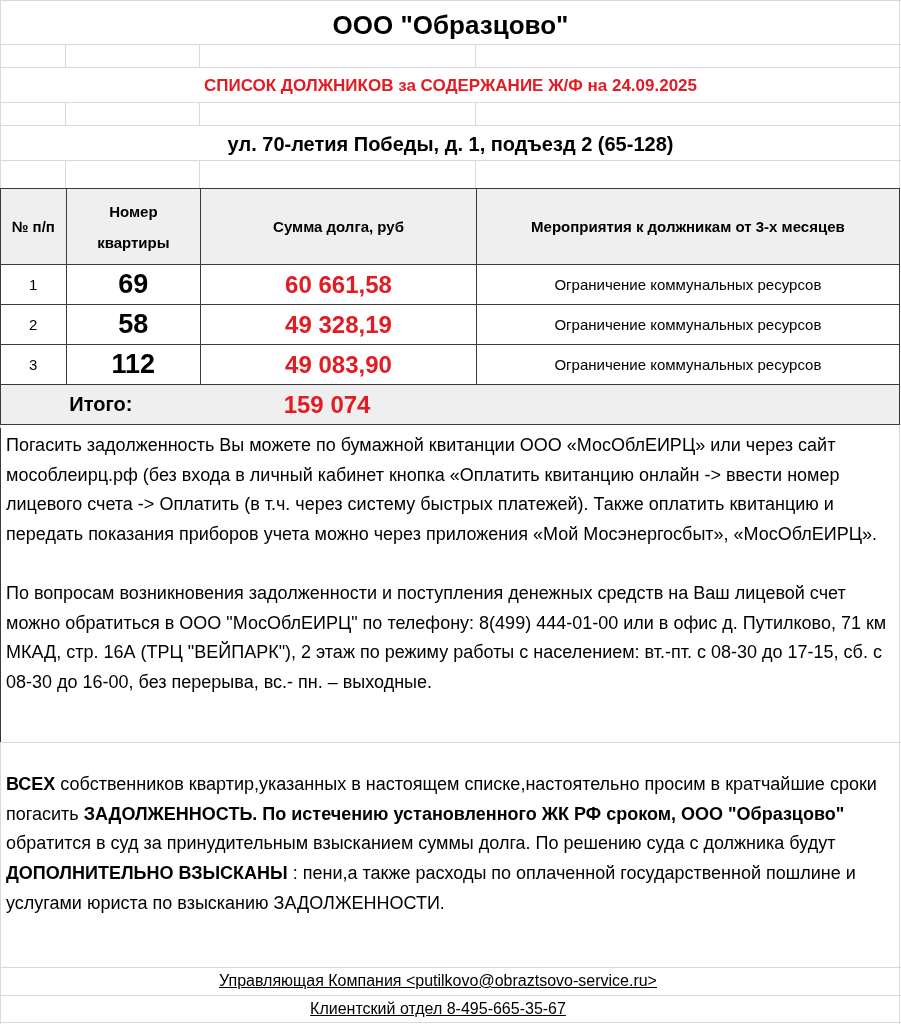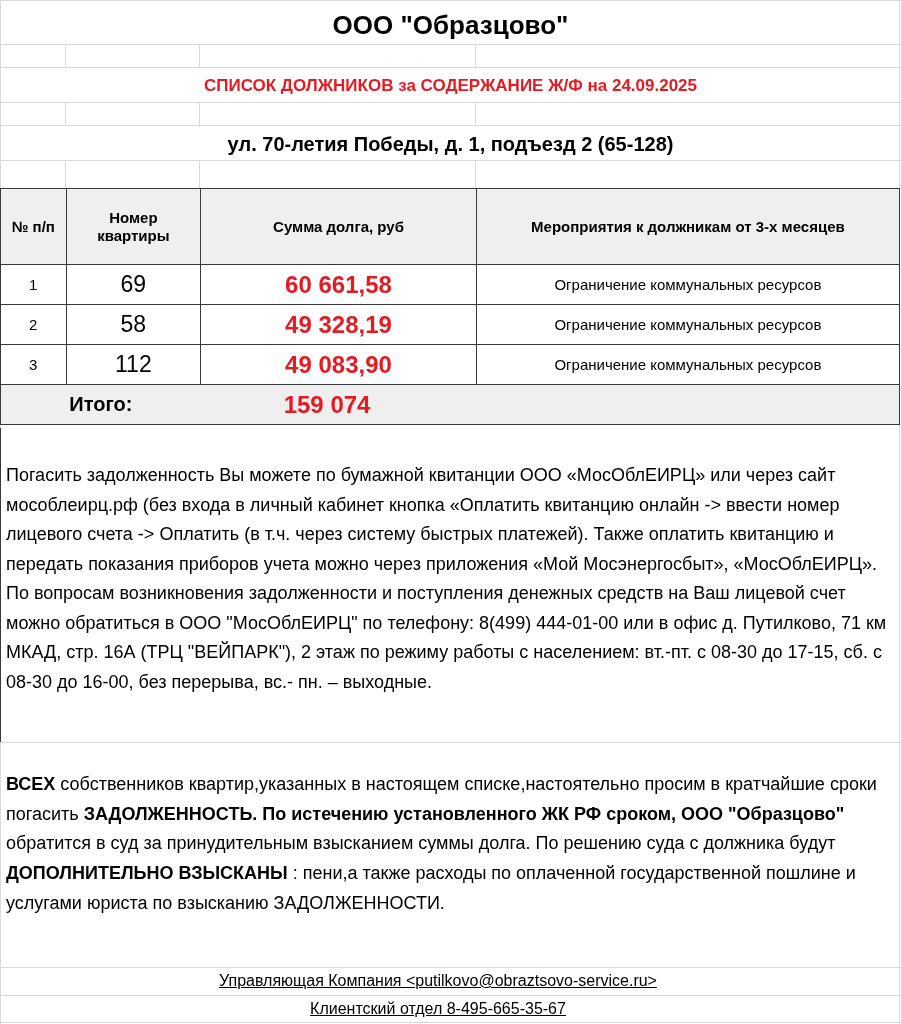--- a/index.html
+++ b/index.html
@@ -12,29 +12,29 @@
     #t1 { top:6px; height:38px; font-size:26px; font-weight:bold; line-height:38px; }
     #t2 { top:70px; height:32px; font-size:17px; font-weight:bold; color:#e31b23; line-height:32px; }
     #t3 { top:128px; height:32px; font-size:20px; font-weight:bold; line-height:32px; }
 
     table.debt { position:absolute; left:0; top:188px; width:900px; border-collapse:collapse; }
     table.debt td, table.debt th { border:1px solid #3a3a3a; padding:0; }
     table.debt th { background:#efefef; font-weight:bold; font-size:15px; height:75px; }
     .c1 { width:65px; } .c2 { width:134px; } .c3 { width:276px; } .c4 { width:425px; }
     table.debt td { height:39px; }
     .num { text-align:center; font-size:15px; }
-    .apt { text-align:center; font-size:23px; font-weight:normal; }
+    .apt { text-align:center; font-size:27px; font-weight:bold; }
     .sum { text-align:center; font-size:24px; font-weight:bold; color:#e31b23; }
     .act { text-align:center; font-size:15px; }
     .total td { background:#efefef; height:40px; }
     .total-label { text-align:center; font-size:20px; font-weight:bold; }
     .total-val { text-align:left; font-size:24px; font-weight:bold; color:#e31b23; padding-left:0; }
 
     .para { position:absolute; left:6px; width:888px; font-size:18px; line-height:29.7px; }
-    #p1 { top:431px;margin-top:30px; }
+    #p1 { top:431px; }
     #p2 { top:579px; }
     #p3 { top:770px; }
     .para b { font-weight:bold; }
 
     .foot { position:absolute; left:0; width:876px; text-align:center; font-size:16px; text-decoration:underline; }
     #f1 { top:972px; }
     #f2 { top:1000px; }
     .box-l { position:absolute; left:0; width:1px; background:#3a3a3a; }
   </style>
 </head>
@@ -66,21 +66,21 @@
   <div class="box-l" style="top:428px;height:314px"></div>
 
   <div class="row-title" id="t1">ООО "Образцово"</div>
   <div class="row-title" id="t2">СПИСОК ДОЛЖНИКОВ за СОДЕРЖАНИЕ Ж/Ф  на 24.09.2025</div>
   <div class="row-title" id="t3">ул. 70-летия Победы, д. 1, подъезд 2 (65-128)</div>
 
   <table class="debt">
     <tbody>
         <tr>
       <th class="c1">№ п/п</th>
-      <th class="c2"><span style="display:inline-block;width:90px;line-height:18px">Номер квартиры</span></th>
+      <th class="c2"><span style="display:inline-block;width:90px;line-height:31px">Номер квартиры</span></th>
       <th class="c3">Сумма  долга, руб</th>
       <th class="c4">Мероприятия к должникам от 3-х месяцев</th>
     </tr>
     <tr>
       <td class="num">1</td>
       <td class="apt">69</td>
       <td class="sum">60 661,58</td>
       <td class="act">Ограничение  коммунальных  ресурсов</td>
     </tr>
     <tr>

